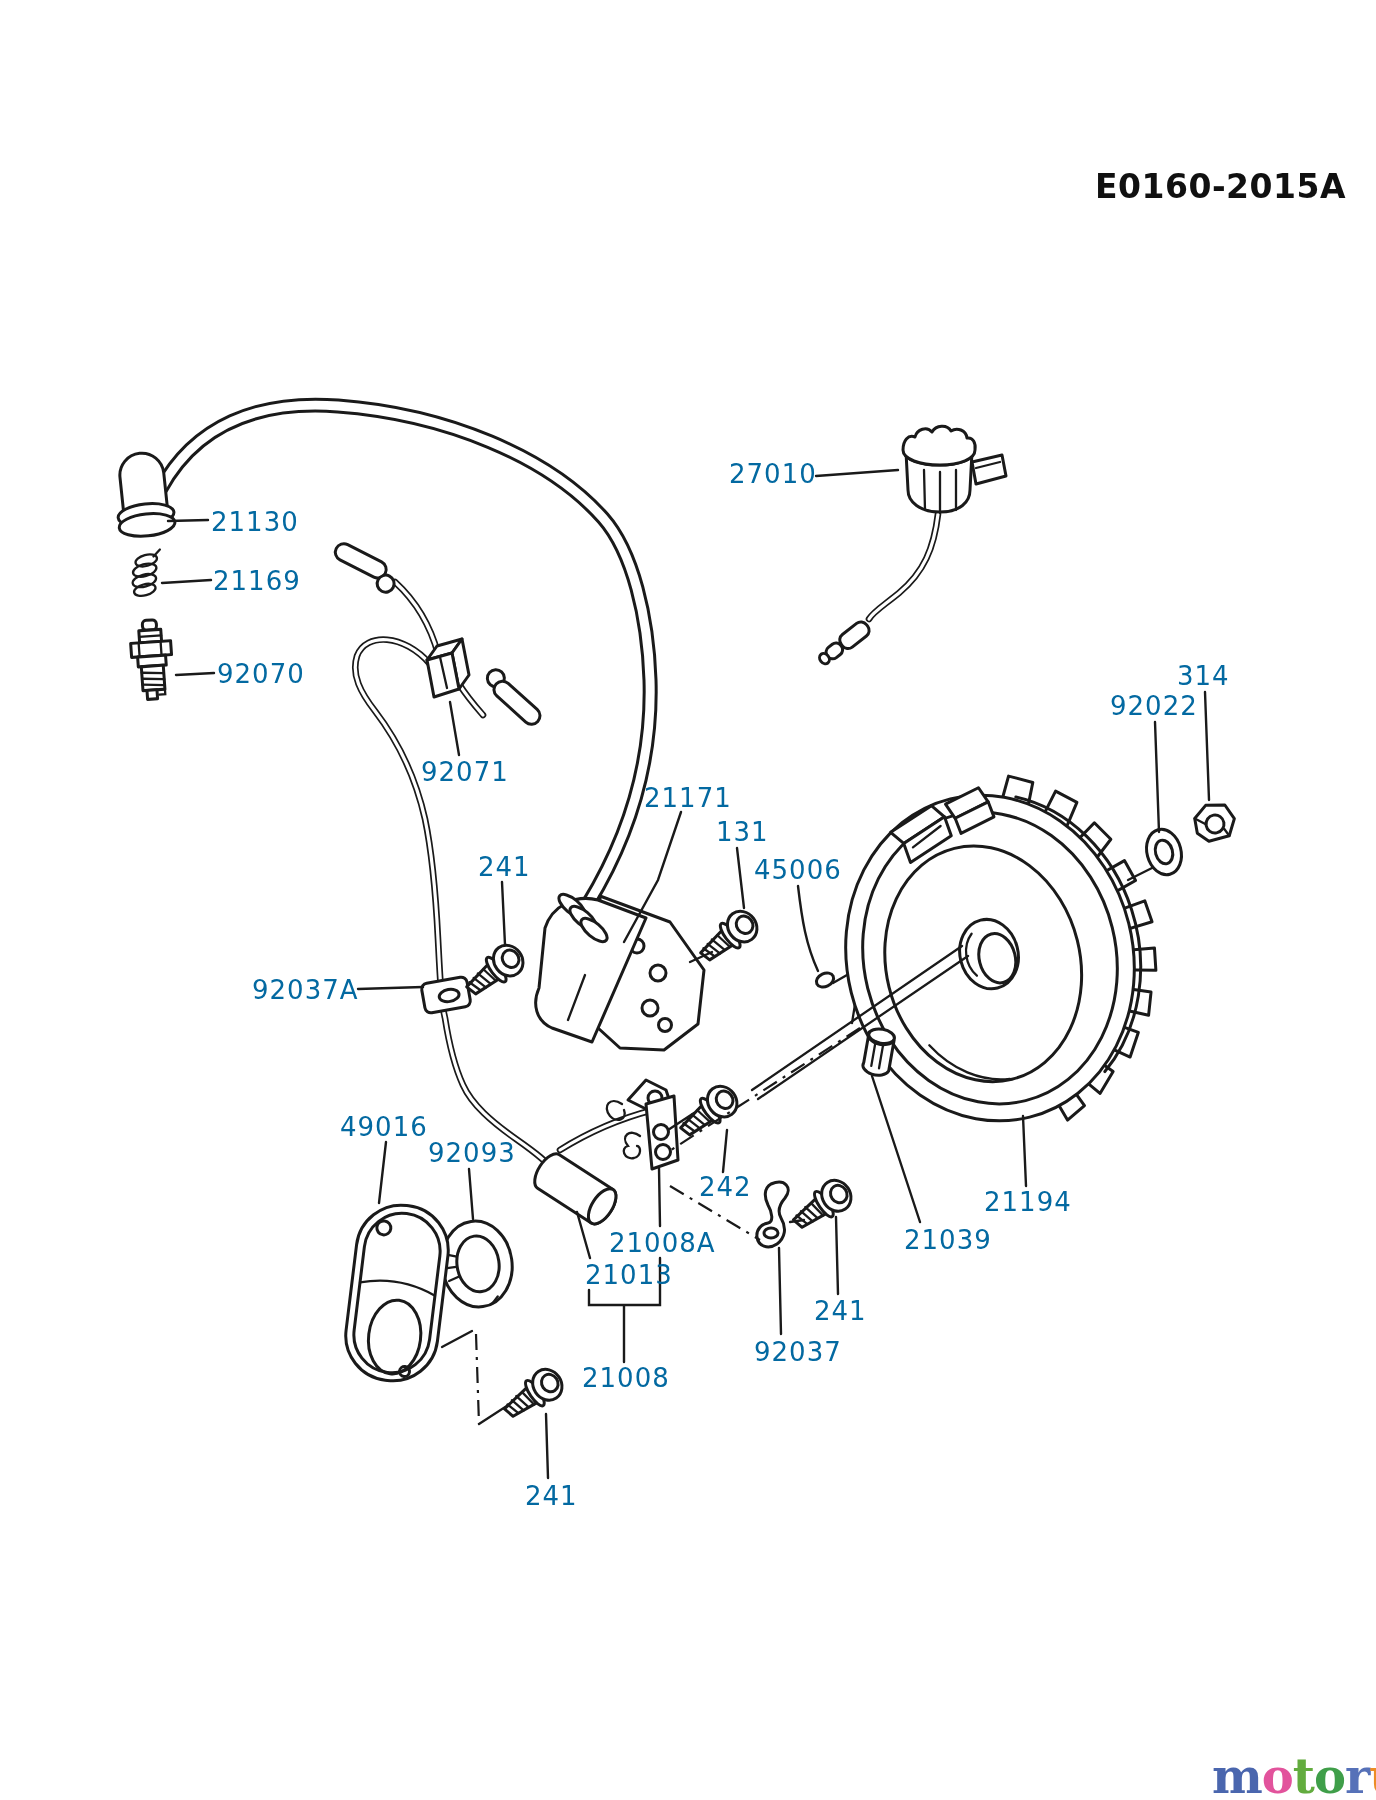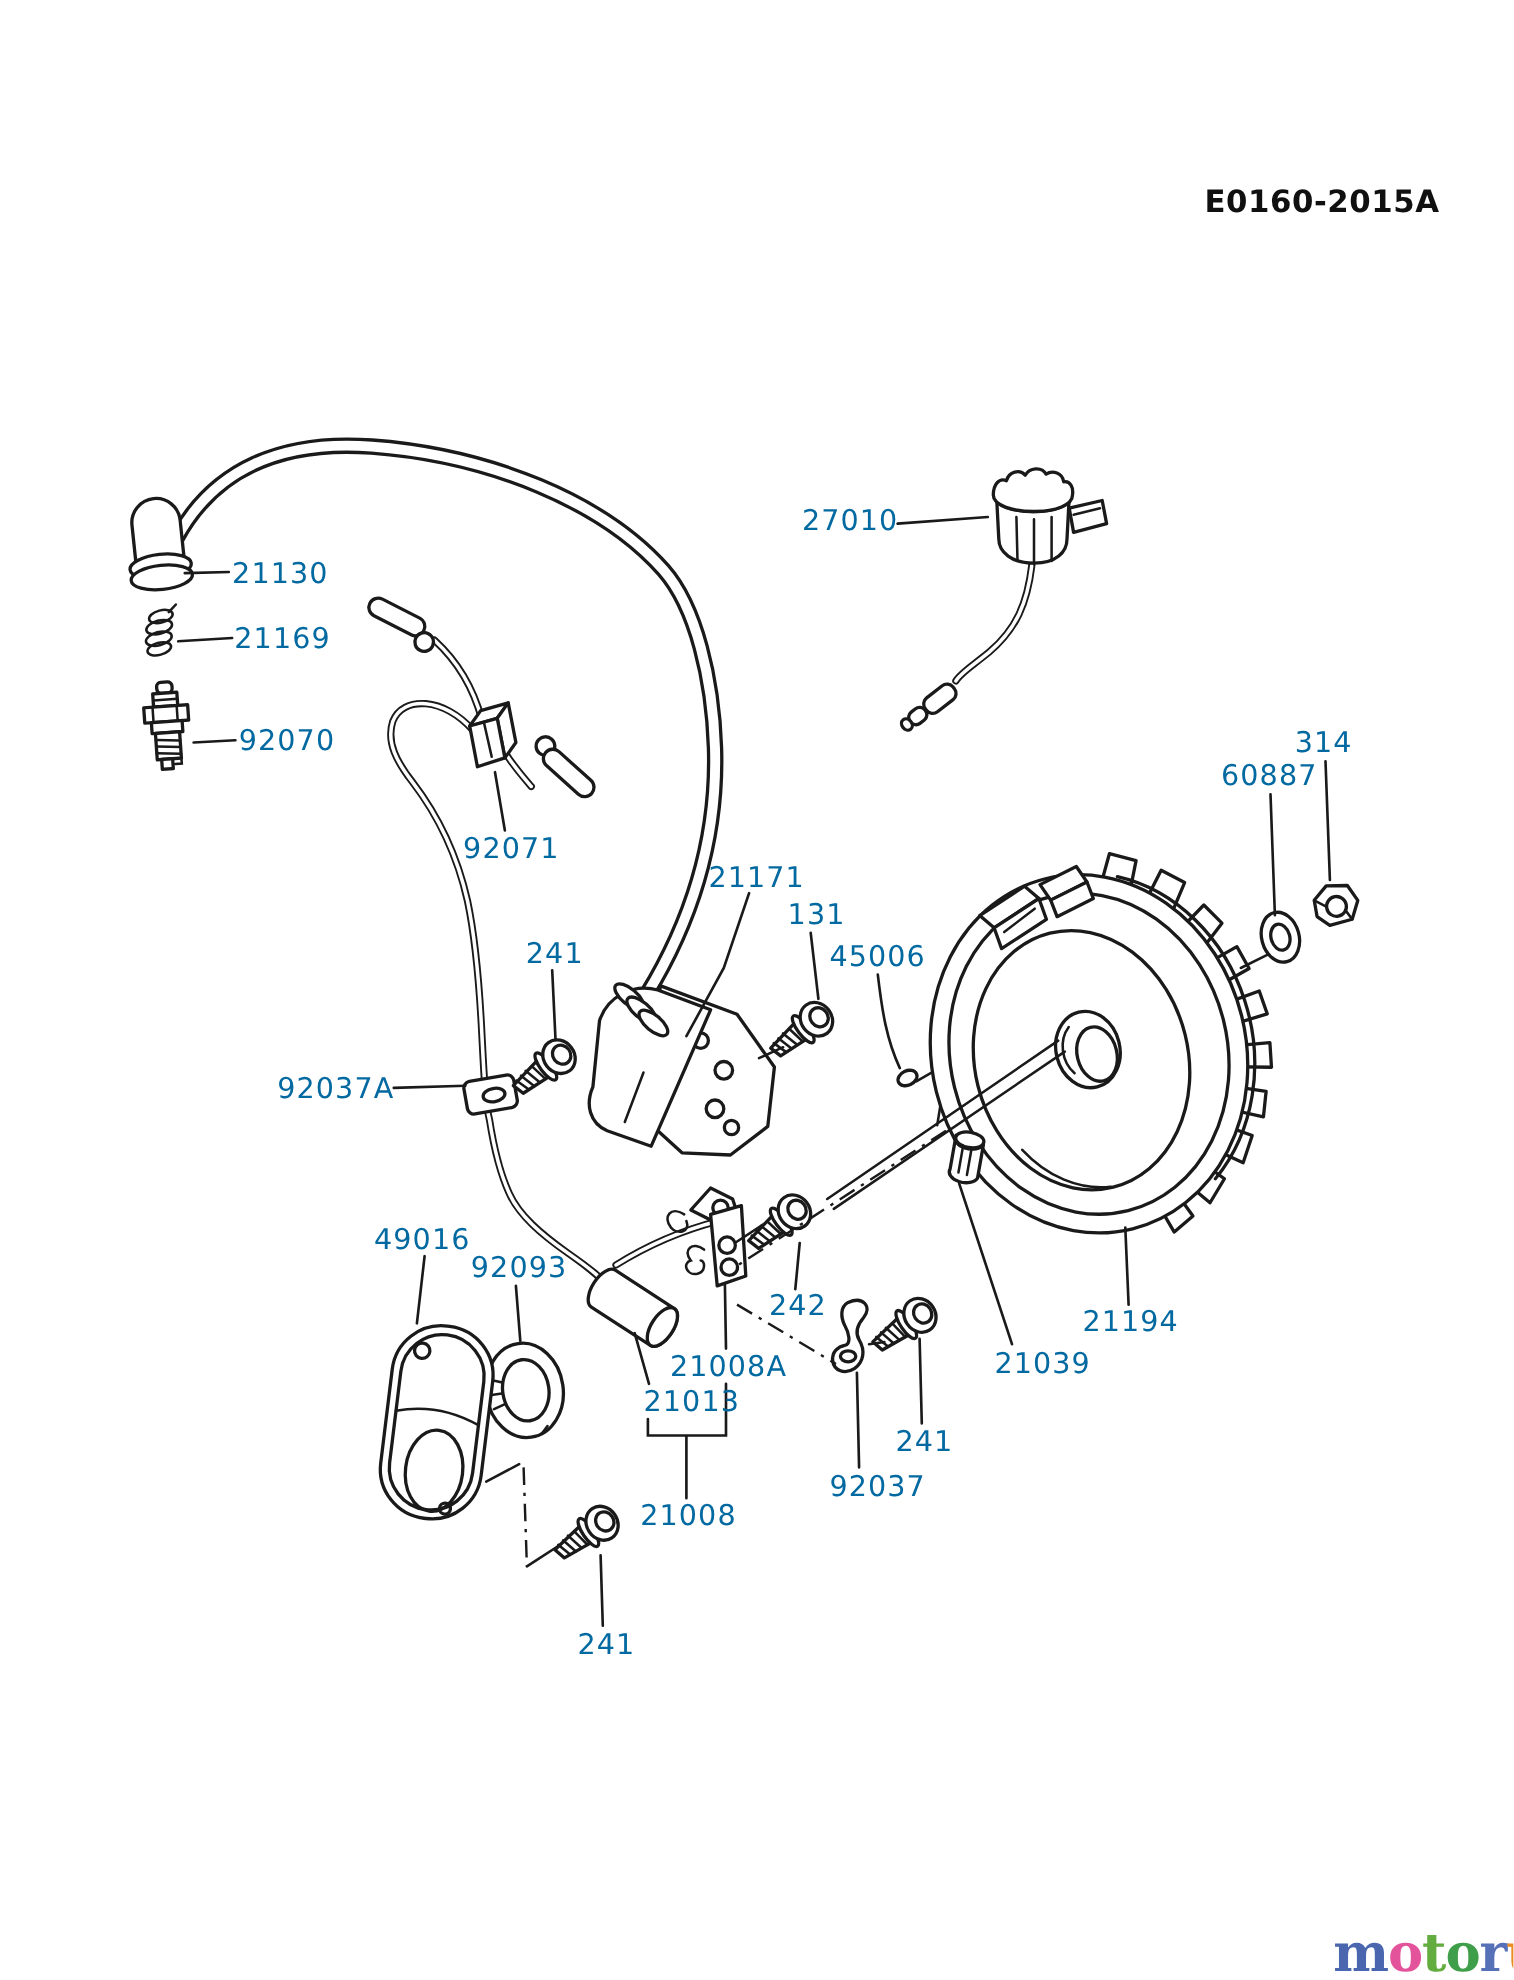--- a/index.html
+++ b/index.html
@@ -9,21 +9,21 @@
   svg .ln{stroke:#1a1a1a;stroke-width:3;fill:none;stroke-linecap:round;stroke-linejoin:round;}
   svg .w{stroke:#1a1a1a;stroke-width:3;fill:#ffffff;stroke-linecap:round;stroke-linejoin:round;}
   svg .thin{stroke:#1a1a1a;stroke-width:2.3;fill:none;stroke-linecap:round;}
   svg .ldr{stroke:#1a1a1a;stroke-width:2.4;fill:none;stroke-linecap:round;}
   svg .dash{stroke:#1a1a1a;stroke-width:2.2;fill:none;stroke-dasharray:16 7 3 7;}
   svg .wireO{stroke:#1a1a1a;stroke-width:15;fill:none;stroke-linecap:round;}
   svg .wireI{stroke:#ffffff;stroke-width:9;fill:none;stroke-linecap:round;}
   svg .twO{stroke:#1a1a1a;stroke-width:6.6;fill:none;stroke-linecap:round;}
   svg .twI{stroke:#ffffff;stroke-width:3.2;fill:none;stroke-linecap:round;}
   .lbl{position:absolute;font-size:26px;letter-spacing:1px;color:#0369a1;white-space:nowrap;}
-  .title-code{position:absolute;font-size:28px;font-weight:bold;letter-spacing:0.5px;color:#101010;}
+  .title-code{position:absolute;font-size:33px;font-weight:bold;letter-spacing:0.5px;color:#101010;}
   .watermark{position:absolute;font-family:"DejaVu Serif",serif;font-weight:bold;font-size:48px;
              letter-spacing:-1px;white-space:nowrap;}
 </style>
 </head>
 <body>
 
 <div id="stage">
 
   <svg id="art" width="1376" height="1800" viewBox="0 0 1376 1800">
     <defs>
@@ -255,21 +255,21 @@
 
   <div class="lbl" style="left:211px;top:507px;">21130</div>
   <div class="lbl" style="left:213px;top:566px;">21169</div>
   <div class="lbl" style="left:217px;top:659px;">92070</div>
   <div class="lbl" style="left:421px;top:757px;">92071</div>
   <div class="lbl" style="left:729px;top:459px;">27010</div>
   <div class="lbl" style="left:644px;top:783px;">21171</div>
   <div class="lbl" style="left:716px;top:817px;">131</div>
   <div class="lbl" style="left:754px;top:855px;">45006</div>
   <div class="lbl" style="left:1177px;top:661px;">314</div>
-  <div class="lbl" style="left:1110px;top:691px;">60887</div>
+  <div class="lbl" style="left:1110px;top:691px;">92022</div>
   <div class="lbl" style="left:478px;top:852px;">241</div>
   <div class="lbl" style="left:252px;top:975px;">92037A</div>
   <div class="lbl" style="left:340px;top:1112px;">49016</div>
   <div class="lbl" style="left:428px;top:1138px;">92093</div>
   <div class="lbl" style="left:699px;top:1172px;">242</div>
   <div class="lbl" style="left:609px;top:1228px;">21008A</div>
   <div class="lbl" style="left:545px;top:1260px;margin-left:40px;">21013</div>
   <div class="lbl" style="left:582px;top:1363px;">21008</div>
   <div class="lbl" style="left:738px;top:1337px;margin-left:16px;">92037</div>
   <div class="lbl" style="left:880px;top:1225px;margin-left:24px;">21039</div>

